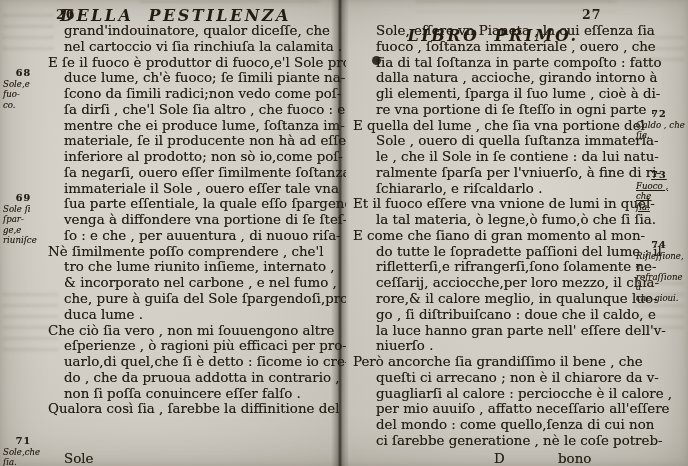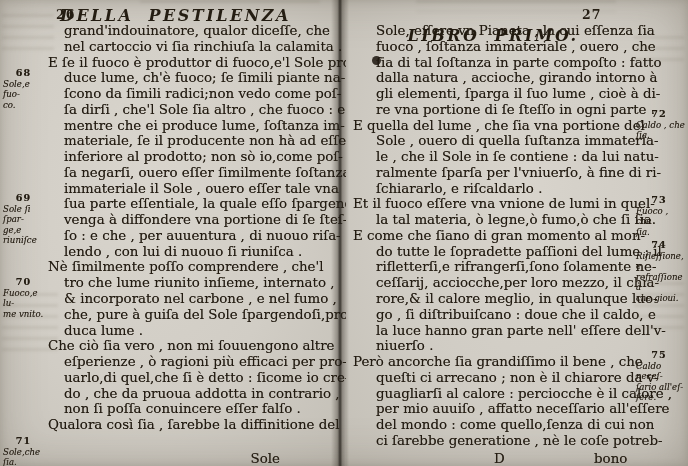--- a/index.html
+++ b/index.html
@@ -76,21 +76,20 @@
         <div class="l c">ſcono da ſimili radici;non vedo come poſ-</div>
         <div class="l c">ſa dirſi , che'l Sole ſia altro , che fuoco : e</div>
         <div class="l c">mentre che ei produce lume, ſoſtanza im-</div>
         <div class="l c">materiale, ſe il producente non hà ad eſſer</div>
         <div class="l c">inferiore al prodotto; non sò io,come poſ-</div>
         <div class="l c">ſa negarſi, ouero eſſer ſimilmente ſoſtanza</div>
         <div class="l c">immateriale il Sole , ouero eſſer tale vna</div>
         <div class="l c">ſua parte eſſentiale, la quale eſſo ſpargendo ,</div>
         <div class="l c">venga à diffondere vna portione di ſe ſteſ-</div>
         <div class="l c">ſo : e che , per auuentura , di nuouo riſa-</div>
-        <div class="l ce">lendo , con lui di nuouo ſi riuniſca .</div>
         <div class="l p">Nè ſimilmente poſſo comprendere , che'l</div>
         <div class="l c">tro che lume riunito inſieme, internato ,</div>
         <div class="l c">&amp; incorporato nel carbone , e nel fumo ,</div>
         <div class="l c">che, pure à guiſa del Sole ſpargendoſi,pro-</div>
         <div class="l ce">duca lume .</div>
         <div class="l p">Che ciò ſia vero , non mi ſouuengono altre</div>
         <div class="l c">eſperienze , ò ragioni più efficaci per pro-</div>
         <div class="l c">uarlo,di quel,che ſi è detto : ſicome io cre-</div>
         <div class="l c">do , che da pruoua addotta in contrario ,</div>
         <div class="l ce">non ſi poſſa conuincere eſſer falſo .</div>
@@ -101,32 +100,27 @@
         <div class="note" style="top: 56px; left: 0px; right: 0px;">
           <div class="num">68</div>
           <div>Sole,e fuo-</div>
           <div>co.</div>
         </div>
         <div class="note" style="top: 181px; left: 0px; right: 0px;">
           <div class="num">69</div>
           <div>Sole ſi ſpar-</div>
           <div>ge,e riuniſce</div>
         </div>
-        <div class="note" style="top: 265px; left: 0px; right: 0px;">
-          <div class="num">70</div>
-          <div>Fuoco,e lu-</div>
-          <div>me vnito.</div>
-        </div>
         <div class="note" style="top: 424px; left: 0px; right: 0px;">
           <div class="num">71</div>
           <div>Sole,che ſia.</div>
         </div>
       </div>
 
-    <div class="catchrow" style="left:32px;width:270px;text-align:right;padding-right:22px;box-sizing:border-box;">Sole</div>
+    <div class="catchrow" style="left:64px;width:270px;padding-right:22px;box-sizing:border-box;">Sole</div>
 
     <div class="ghost" style="left:2px;top:14px;width:52px;height:42px;"></div>
     <div class="ghost" style="left:2px;top:293px;width:56px;height:58px;"></div>
     <div class="ghost" style="left:140px;top:0;width:180px;height:11px;"></div>
   </div>
 
   <div class="page page-right">
     <span class="pagenum" style="left:236px;">27</span>
     <div class="running-title" style="left:47px;width:200px;margin-top:20px;">LIBRO PRIMO.</div>
 
@@ -159,41 +153,35 @@
         <div class="l c">del mondo : come quello,ſenza di cui non</div>
         <div class="l c">ci ſarebbe generatione , nè le coſe potreb-</div>
       </div>
 
     <div class="notes-right">
         <div class="note" style="top: 109px; left: 0px; right: 0px;">
           <div class="num">72</div>
           <div>Caldo , che</div>
           <div>ſia.</div>
         </div>
-        <div class="note" style="top: 195px; left: 0px; right: 0px;">
+        <div class="note" style="top: 170px; left: 0px; right: 0px; text-decoration: underline;">
           <div class="num">73</div>
           <div>Fuoco , che</div>
           <div>ſia.</div>
         </div>
         <div class="note" style="top: 240px; left: 0px; right: 0px;">
           <div class="num">74</div>
           <div>Rifleſſione, e</div>
           <div>refraſſione à</div>
           <div>che gioui.</div>
         </div>
-        <div class="note" style="top: 350px; left: 0px; right: 0px;">
-          <div class="num">75</div>
-          <div>Caldo neceſ-</div>
-          <div>ſario all'eſ-</div>
-          <div>ſere.</div>
-        </div>
       </div>
 
     <span class="catchrow" style="left:148px;">D</span>
-    <span class="catchrow" style="left:212px;margin-left:36px;">bono</span>
+    <span class="catchrow" style="left:212px;">bono</span>
 
     <div class="ghost" style="left:70px;top:0;width:200px;height:12px;"></div>
     <div class="ghost" style="left:288px;top:282px;width:50px;height:48px;"></div>
     <div class="ghost" style="left:288px;top:36px;width:50px;height:30px;"></div>
     <div class="blot" style="left:26px;top:56px;width:9px;height:9px;"></div>
   </div>
 
   <div class="gutter"></div>
 </div>
 

